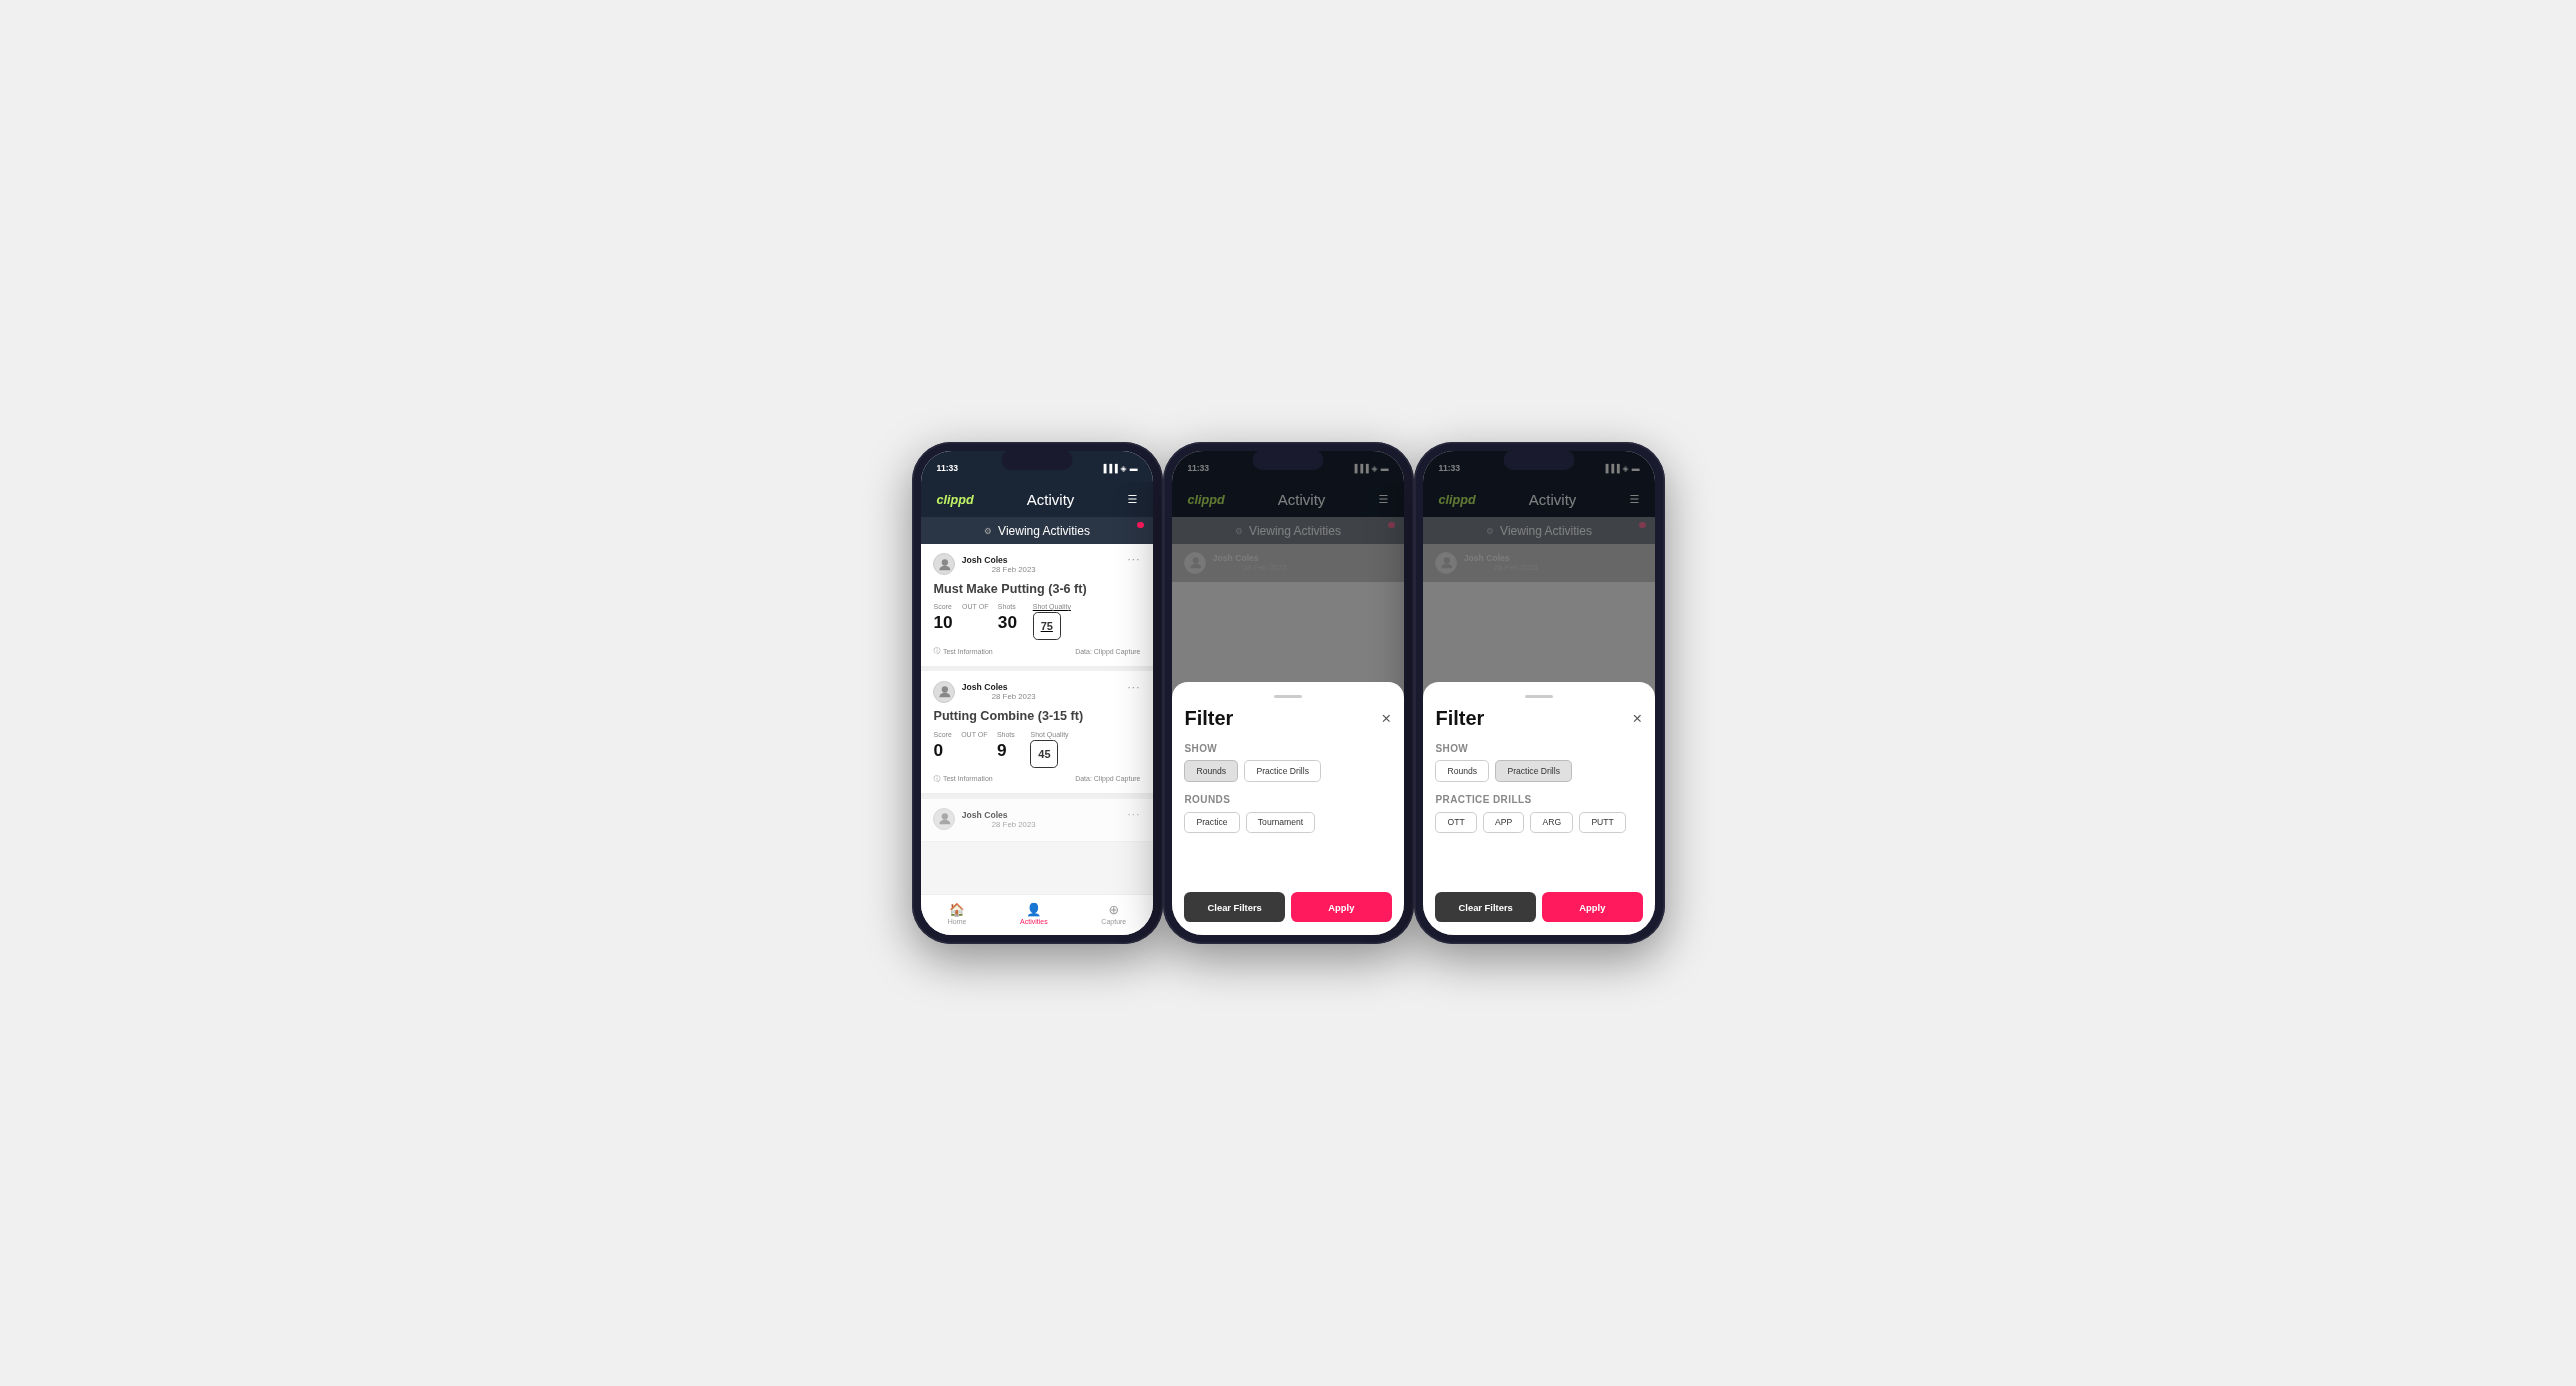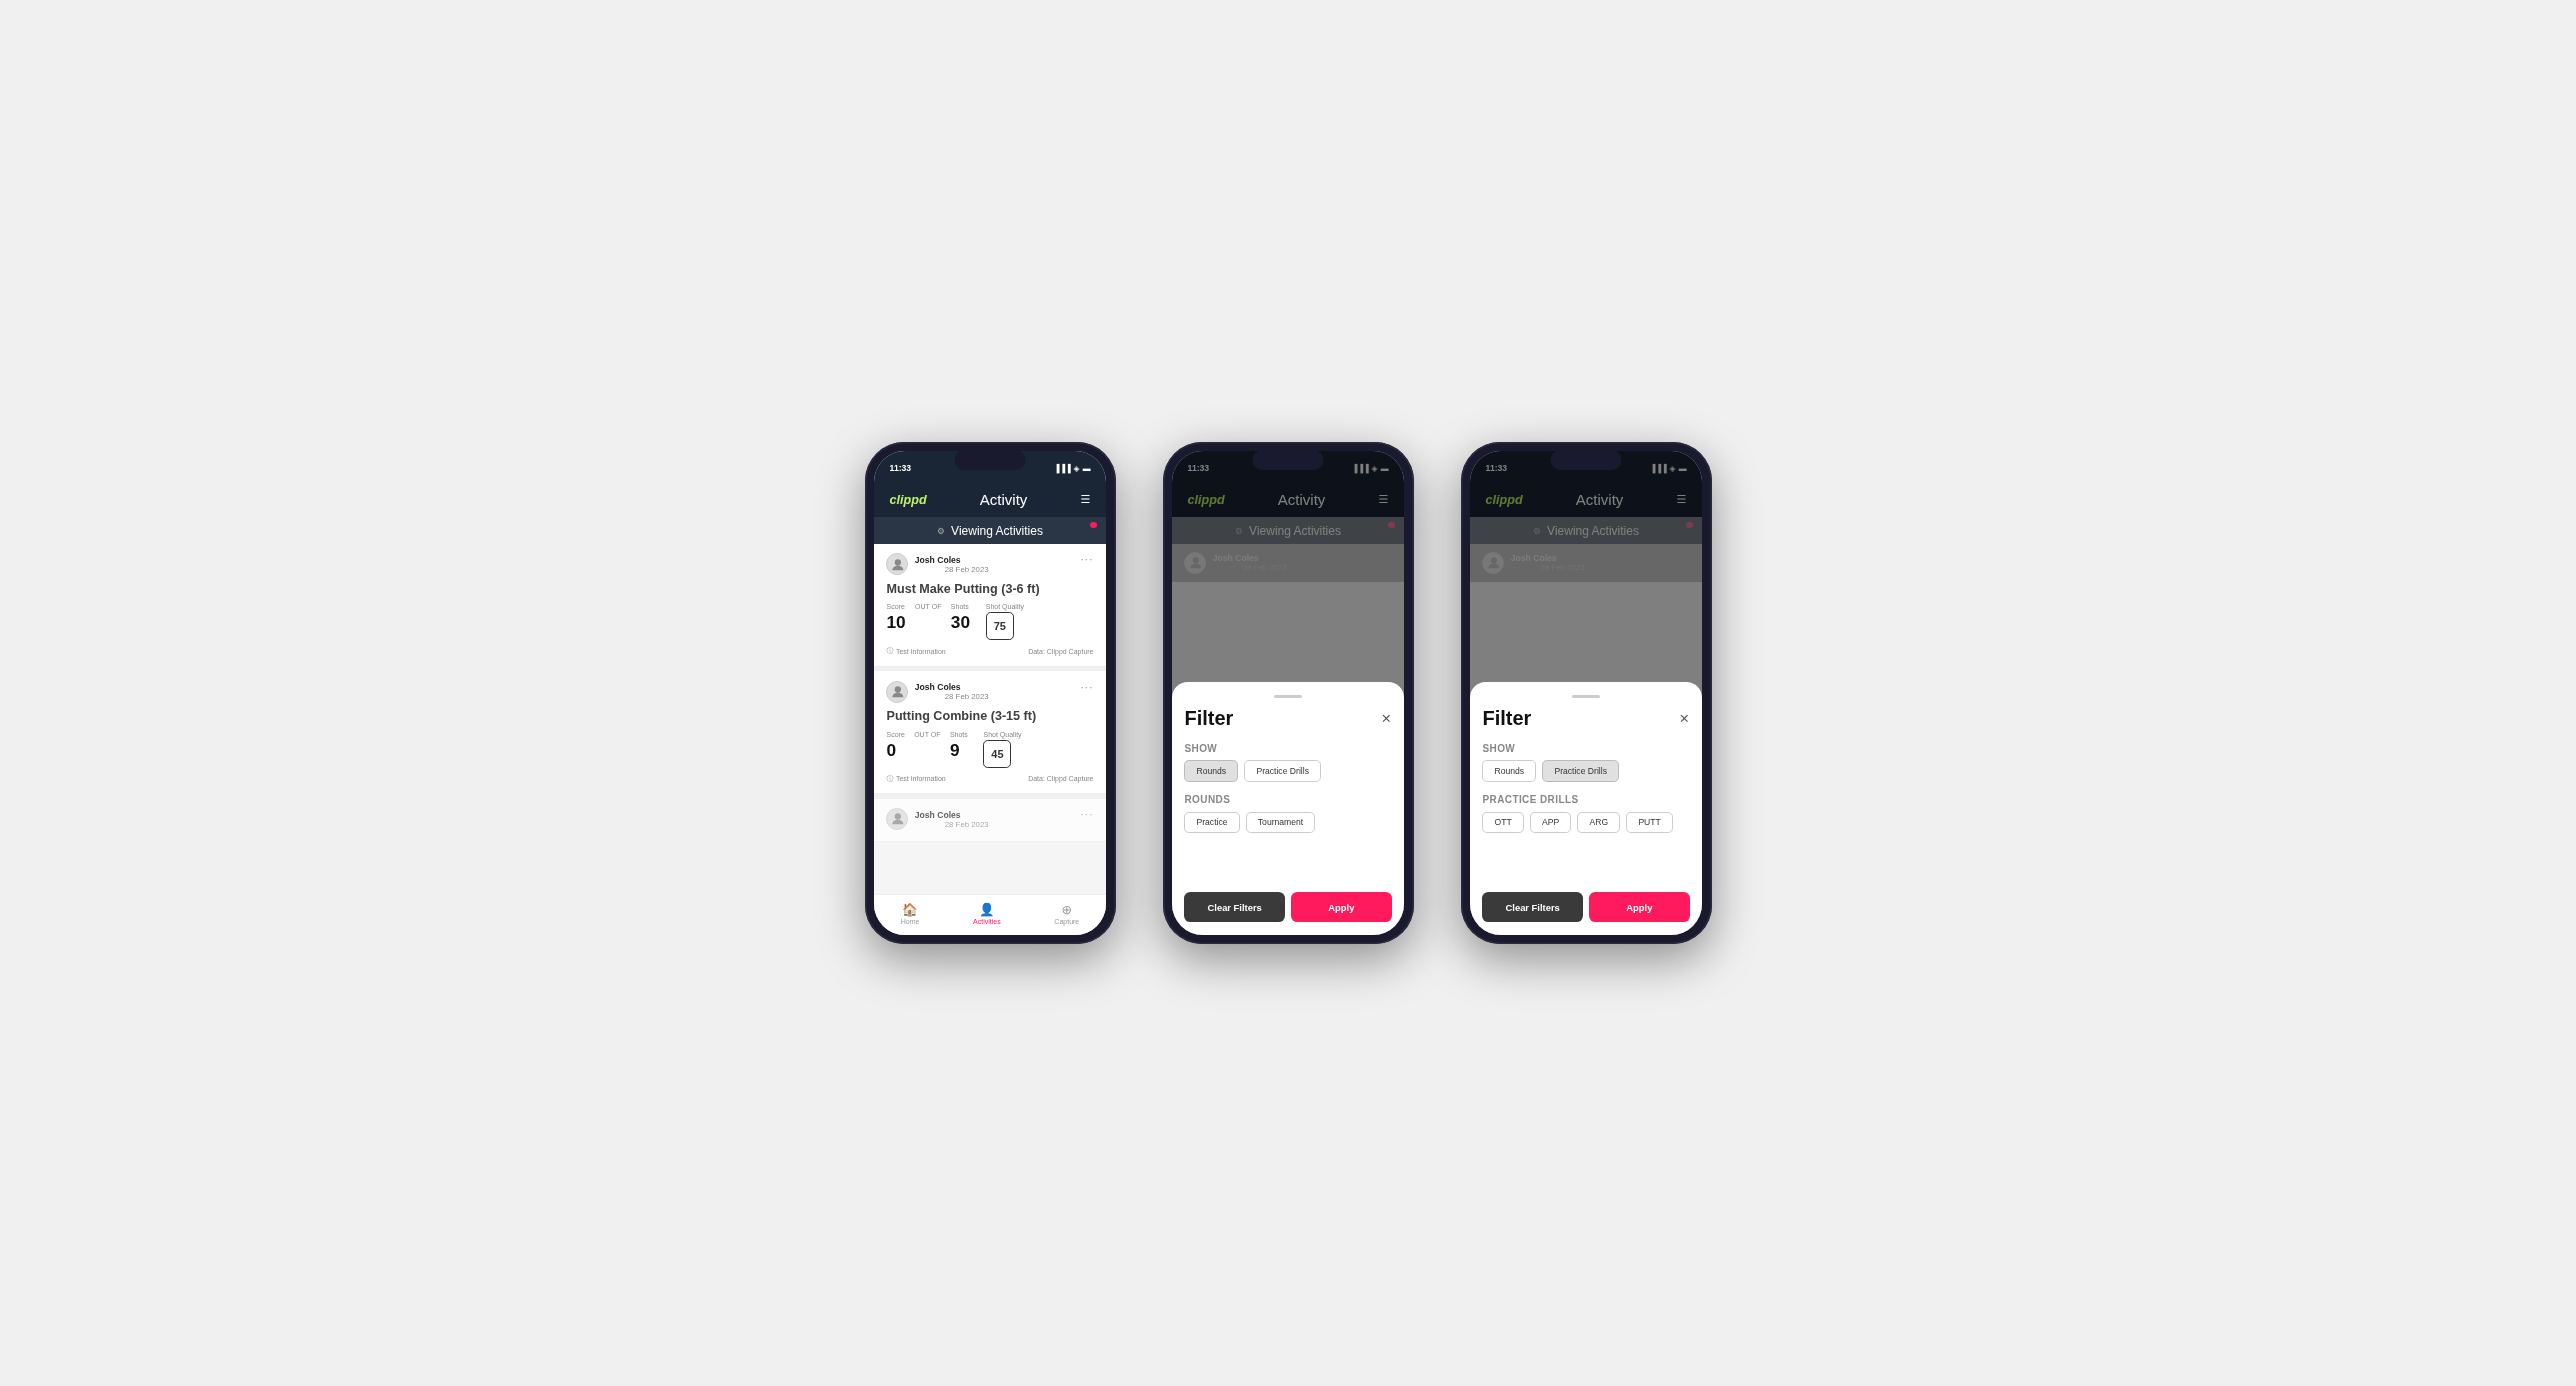--- a/index.html
+++ b/index.html
@@ -7,21 +7,20 @@
       background: #f0f0f0;
       display: flex;
       justify-content: center;
       align-items: center;
       min-height: 100vh;
       font-family: -apple-system, BlinkMacSystemFont, 'Segoe UI', sans-serif;
       padding: 31px 15.7px;
     }
     .phones-container {
       display: flex;
-      gap: 47px;
       align-items: flex-end;
       justify-content: center;
     }
     
     .phone {
       width: 251px;
       height: 502px;
       background: #1a1a2e;
       border-radius: 39px;
       padding: 9.4px;
@@ -419,21 +418,21 @@
           <div class="stats-row">
             <div>
               <span class="stat-label">Score</span>
               <span class="stat-big">10</span>
             </div>
             <span class="stat-out-of">OUT OF</span>
             <div>
               <span class="stat-label">Shots</span>
               <span class="stat-big">30</span>
             </div>
-            <div style="margin-left:9.4px;">
+            <div style="margin-left:9.4px;text-decoration:underline;">
               <span class="stat-label">Shot Quality</span>
               <div class="shot-quality-badge">
                 <span>75</span>
               </div>
             </div>
           </div>
           <div class="card-footer">
             <div class="card-footer-text">
               <span>ⓘ</span>
               <span>Test Information</span>

